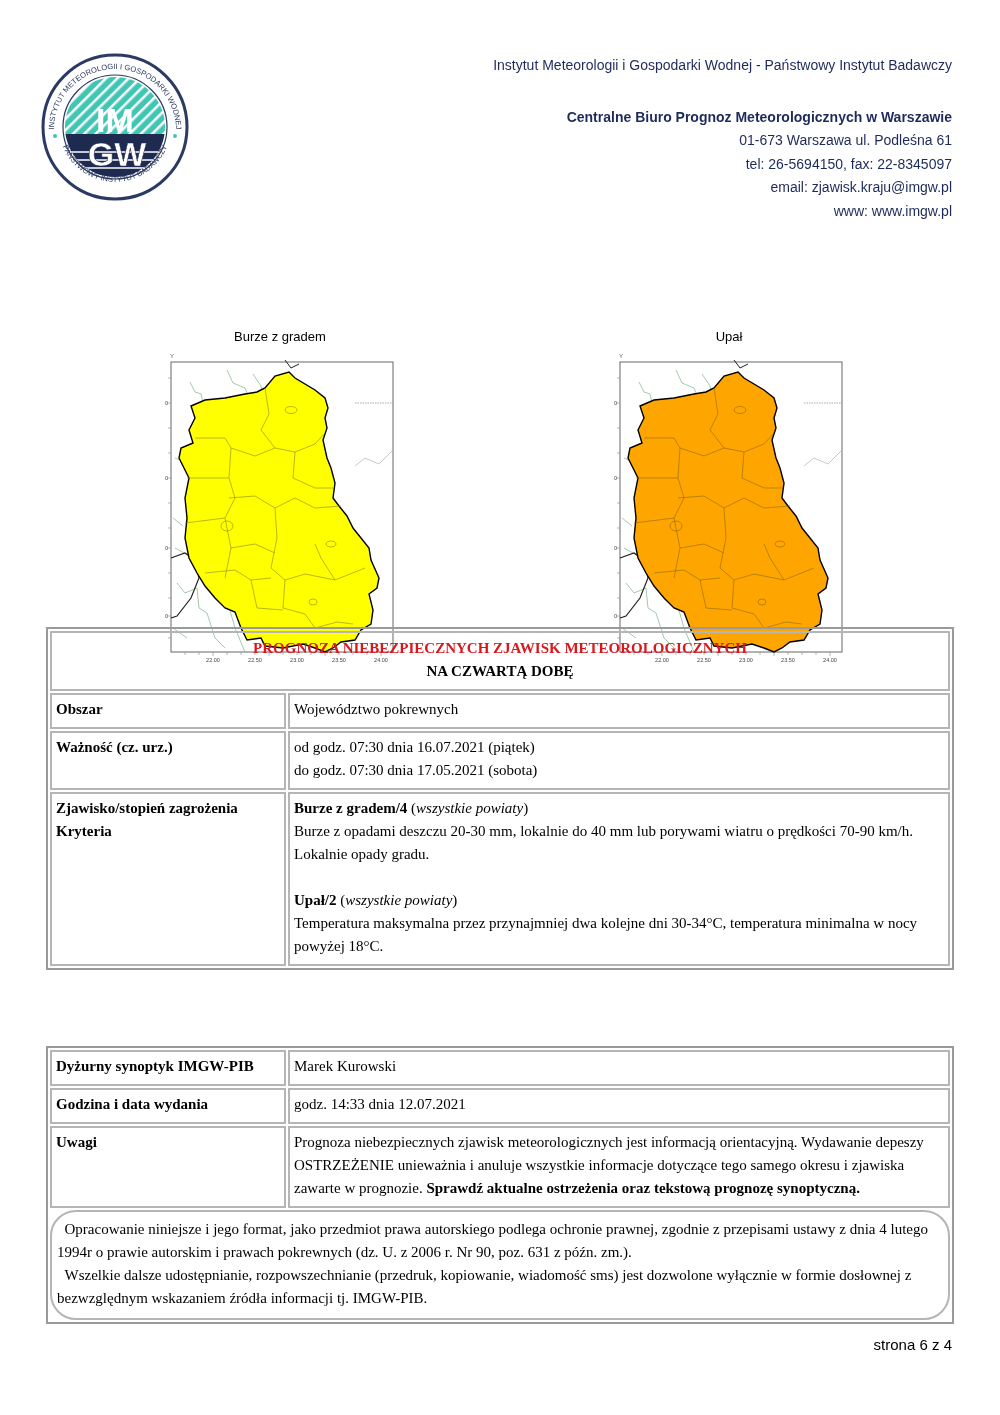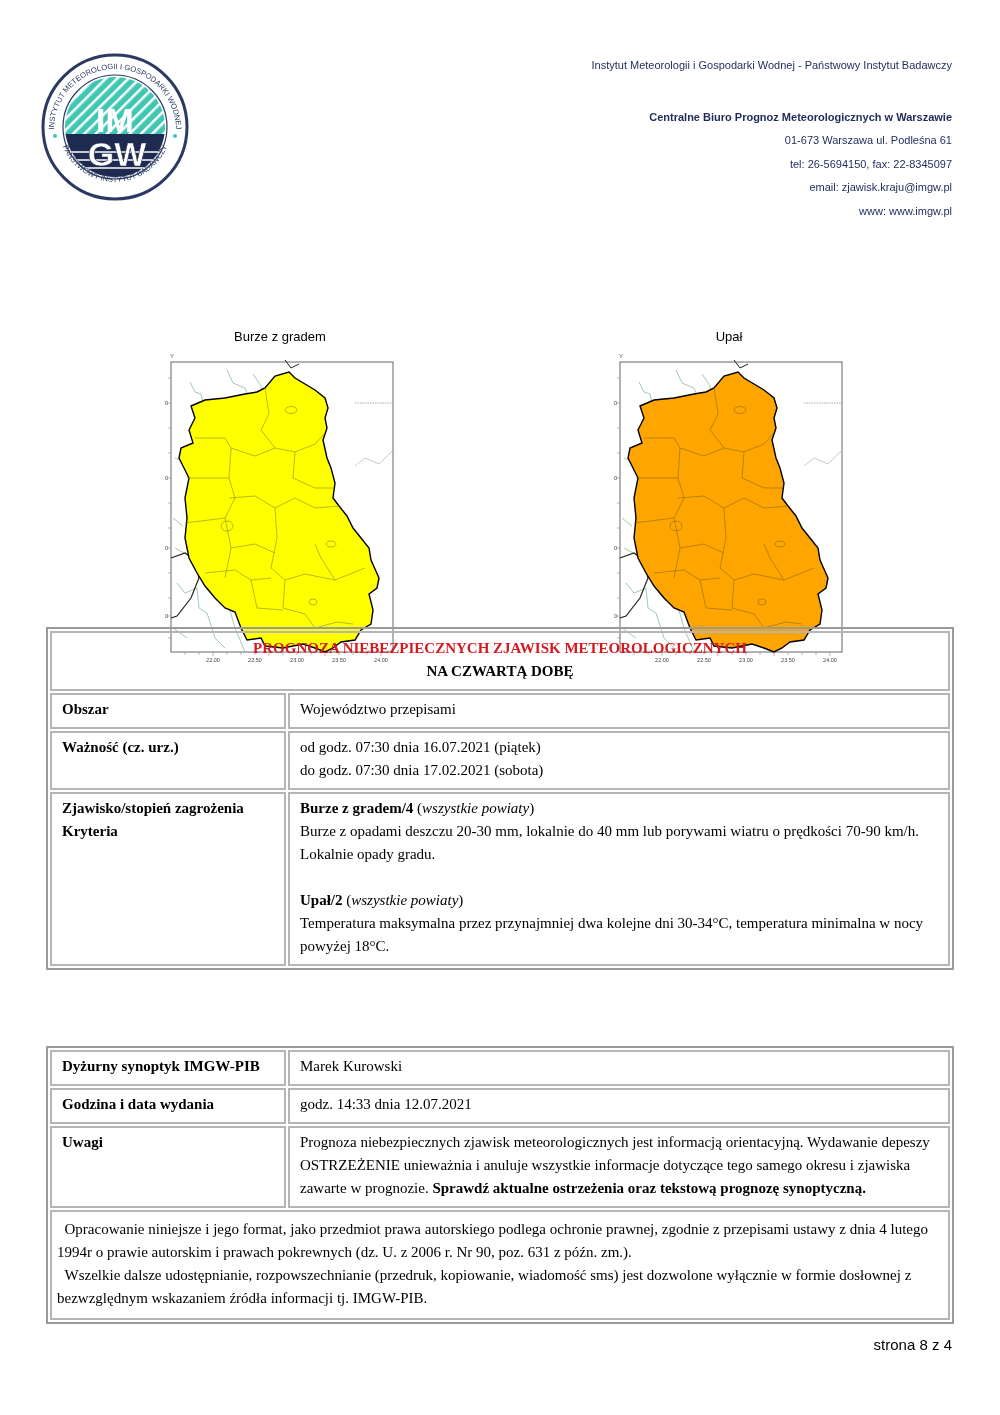--- a/index.html
+++ b/index.html
@@ -1,42 +1,42 @@
 <!DOCTYPE html>
 <html><head>
   <meta charset="utf-8">
   <style>
     * { box-sizing: border-box; margin: 0; padding: 0; }
     html, body { width: 1000px; height: 1415px; background: #ffffff; }
     body { position: relative; font-family: "Liberation Serif", serif; color: #000; overflow: hidden; }
 
     
     .logo { position: absolute; left: 40px; top: 52px; width: 150px; height: 150px; }
-    .org-block { position: absolute; right: 48px; top: 54px; text-align: right; font-family: "Liberation Sans", sans-serif; color: #1e2a5a; font-size: 11px; line-height: 23.6px; }
+    .org-block { position: absolute; right: 48px; top: 54px; text-align: right; font-family: "Liberation Sans", sans-serif; color: #1e2a5a; font-size: 14px; line-height: 23.6px; }
     .org-block .bold { font-weight: bold; margin-top: 28px; }
 
     
     .map-panel { position: absolute; top: 284px; width: 230px; margin-top: 44px; }
     .map-panel.left { left: 165px; }
     .map-panel.right { left: 614px; }
     .map-title { font-family: "Liberation Sans", sans-serif; font-size: 13px; text-align: center; height: 20px; line-height: 18px; }
     .map-svg { display: block; }
 
     
     table.doc { position: absolute; left: 46px; width: 908px; border-collapse: separate; border-spacing: 2px; border: 2px solid #9a9a9a; font-size: 15px; line-height: 23px; }
-    table.doc td { border: 2px solid #b5b5b5; padding: 3px 5px 6px 10px; vertical-align: top; }
+    table.doc td { border: 2px solid #b5b5b5; padding: 3px 5px 6px 4px; vertical-align: top; }
     table.doc td.label { width: 236px; font-weight: bold; }
     .t1 { top: 619px; margin-top: 8px; }
     .t2 { top: 1046px; }
     .title-cell { text-align: center; font-weight: bold; padding: 4px 0 6px 0 !important; }
     .title-red { color: #d7181f; }
     .spacer { height: 23px; }
     .italic { font-style: italic; }
     .b { font-weight: bold; }
-    .footer-note { padding: 6px 5px 8px 5px !important; }
+    .footer-note { padding: 6px 5px 8px 5px !important; border-radius: 26px; }
 
     .page-no { position: absolute; right: 48px; top: 1336px; font-family: "Liberation Sans", sans-serif; font-size: 15px; }
   </style>
 </head>
 <body>
 
 <div class="logo">
   <svg width="150" height="150" viewBox="0 0 150 150">
     <defs>
       <clipPath id="topHalf">
@@ -262,27 +262,27 @@
 <table class="doc t1">
   <tbody>
       <tr>
     <td colspan="2" class="title-cell">
       <div class="title-red">PROGNOZA NIEBEZPIECZNYCH ZJAWISK METEOROLOGICZNYCH</div>
       <div>NA CZWARTĄ DOBĘ</div>
     </td>
   </tr>
   <tr>
     <td class="label">Obszar</td>
-    <td>Województwo przepisami</td>
+    <td>Województwo pokrewnych</td>
   </tr>
   <tr>
     <td class="label">Ważność (cz. urz.)</td>
     <td>
       <div>od godz. 07:30 dnia 16.07.2021 (piątek)</div>
-      <div>do godz. 07:30 dnia 17.02.2021 (sobota)</div>
+      <div>do godz. 07:30 dnia 17.05.2021 (sobota)</div>
     </td>
   </tr>
   <tr>
     <td class="label">
       <div>Zjawisko/stopień zagrożenia</div>
       <div>Kryteria</div>
     </td>
     <td>
       <div><span class="b">Burze z gradem/4</span> (<span class="italic">wszystkie powiaty</span>)</div>
       <div>Burze z opadami deszczu 20-30 mm, lokalnie do 40 mm lub porywami wiatru o prędkości 70-90 km/h. Lokalnie opady gradu.</div>
@@ -310,13 +310,13 @@
   </tr>
   <tr>
     <td colspan="2" class="footer-note">
       <div>&nbsp;&nbsp;<span>Opracowanie niniejsze i jego format, jako przedmiot prawa autorskiego podlega ochronie prawnej, zgodnie z przepisami ustawy z dnia 4 lutego 1994r o prawie autorskim i prawach pokrewnych (dz. U. z 2006 r. Nr 90, poz. 631 z późn. zm.).</span></div>
       <div>&nbsp;&nbsp;<span>Wszelkie dalsze udostępnianie, rozpowszechnianie (przedruk, kopiowanie, wiadomość sms) jest dozwolone wyłącznie w formie dosłownej z bezwzględnym wskazaniem źródła informacji tj. IMGW-PIB.</span></div>
     </td>
   </tr>
 </tbody>
   </table>
 
-<div class="page-no">strona 8 z 4</div>
+<div class="page-no">strona 6 z 4</div>
 
 </body></html>

